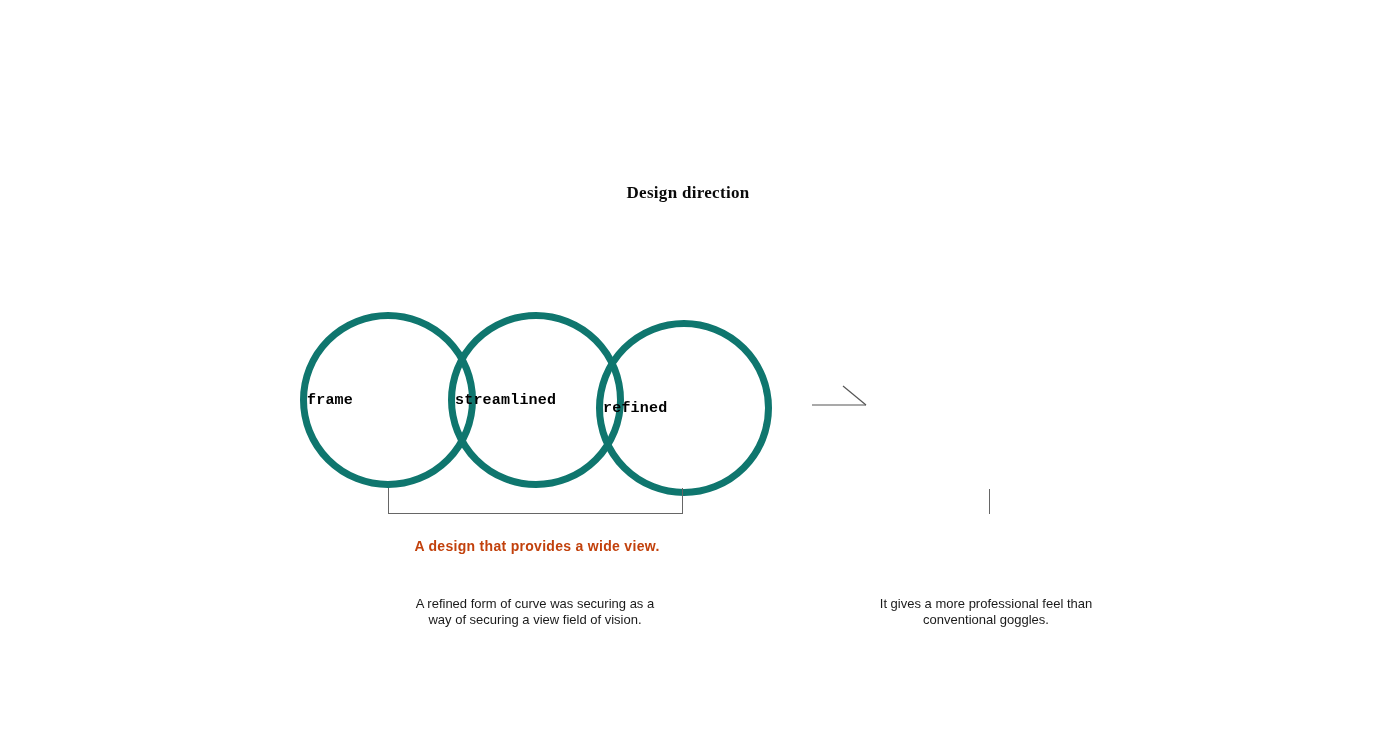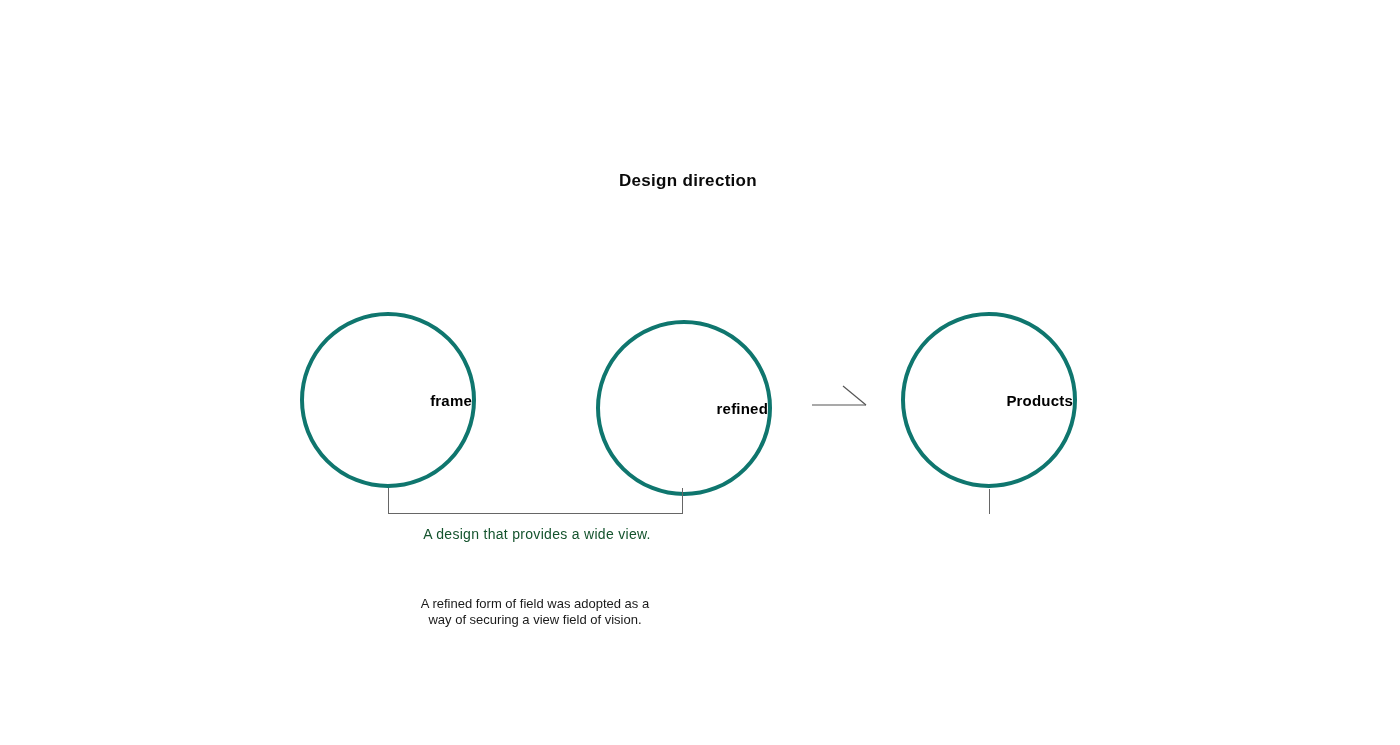--- a/index.html
+++ b/index.html
@@ -12,39 +12,41 @@
     width: 1400px;
     height: 745px;
     background: #ffffff;
     font-family: "Liberation Sans", "DejaVu Sans", sans-serif;
     color: #0a0a0a;
     overflow: hidden;
   }
   .title {
     position: absolute;
     left: 538px;
-    top: 171px;
+    top: 183px;
     width: 300px;
     text-align: center;
     font-size: 17px;
     font-weight: 700;
     letter-spacing: 0.3px;
     color: #0a0a0a;
+    font-family: Liberation Serif, serif;
   }
   .circle {
     position: absolute;
     width: 176px;
     height: 176px;
     box-sizing: border-box;
-    border: 4px solid #0f766e;
+    border: 7px solid #0f766e;
     border-radius: 50%;
     background: transparent;
     display: flex;
     align-items: center;
-    justify-content: flex-end;
+    justify-content: flex-start;
+    font-family: Liberation Mono, monospace;
   }
   .circle-label {
     font-size: 15px;
     font-weight: 700;
     letter-spacing: 0.2px;
     color: #000000;
   }
   #circle-frame      { left: 300px; top: 312px; }
   #circle-streamlined{ left: 448px; top: 312px; }
   #circle-refined    { left: 596px; top: 320px; }
@@ -69,27 +71,27 @@
     height: 25px;
     border-left: 1px solid #666666;
   }
   .arrow-svg {
     position: absolute;
     left: 808px;
     top: 380px;
   }
   .caption {
     position: absolute;
-    top: 526px;
+    top: 538px;
     width: 300px;
     text-align: center;
     font-size: 14px;
-    font-weight: 400;
+    font-weight: 700;
     letter-spacing: 0.3px;
-    color: #14532d;
+    color: #c2410c;
   }
   #caption-left  { left: 387px; }
   #caption-right { left: 836px; }
 
   .description {
     position: absolute;
     top: 596px;
     width: 300px;
     text-align: center;
     font-size: 13px;
@@ -104,40 +106,44 @@
 <body>
 
 <div id="canvas">
 
   <div class="title">Design direction</div>
 
   <div class="circle" id="circle-frame">
     <span class="circle-label">frame</span>
   </div>
 
+  <div class="circle" id="circle-streamlined">
+    <span class="circle-label">streamlined</span>
+  </div>
 
   <div class="circle" id="circle-refined">
     <span class="circle-label">refined</span>
   </div>
 
   <div class="bracket"></div>
 
   <svg class="arrow-svg" width="64" height="32" viewBox="0 0 64 32">
     <line x1="4" y1="25" x2="58" y2="25" stroke="#555555" stroke-width="1.2"></line>
     <line x1="35" y1="6" x2="58" y2="25" stroke="#555555" stroke-width="1.2"></line>
   </svg>
 
-  <div class="circle" id="circle-products">
-    <span class="circle-label">Products</span>
-  </div>
 
   <div class="connector-line"></div>
 
   <div class="caption" id="caption-left">A design that provides a wide view.</div>
 
 
   <div class="description" id="description-left">
-    <span>A refined form of field was adopted as a</span><br>
+    <span>A refined form of curve was securing as a</span><br>
     <span>way of securing a view field of vision.</span>
   </div>
 
+  <div class="description" id="description-right">
+    <span>It gives a more professional feel than</span><br>
+    <span>conventional goggles.</span>
+  </div>
 
 </div>
 
 </body></html>

